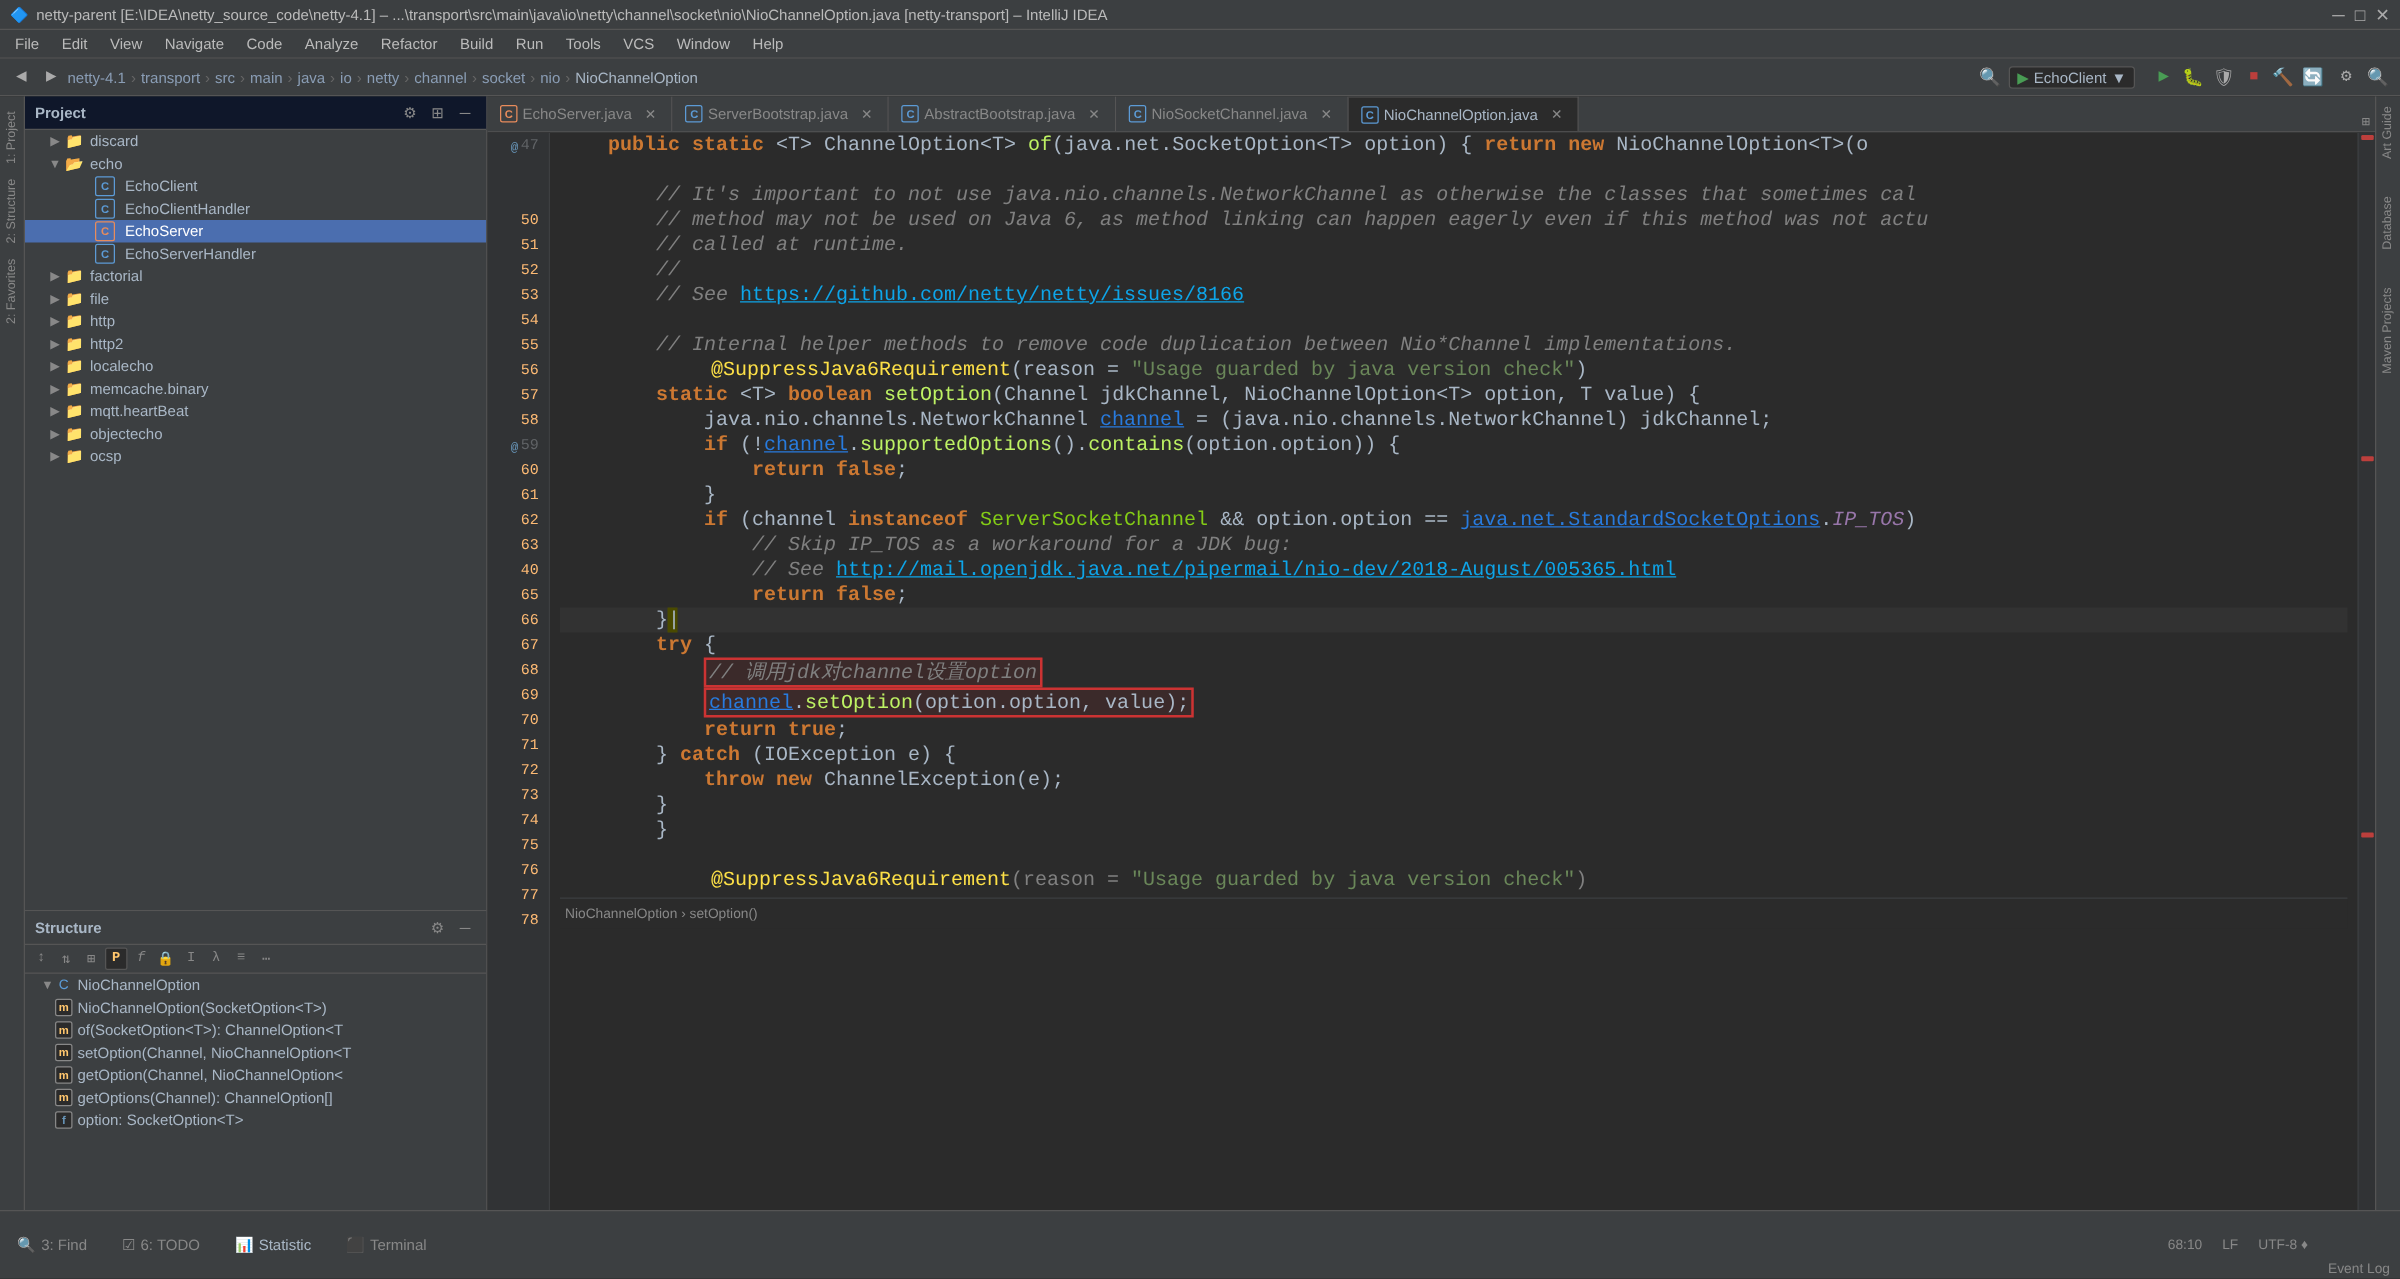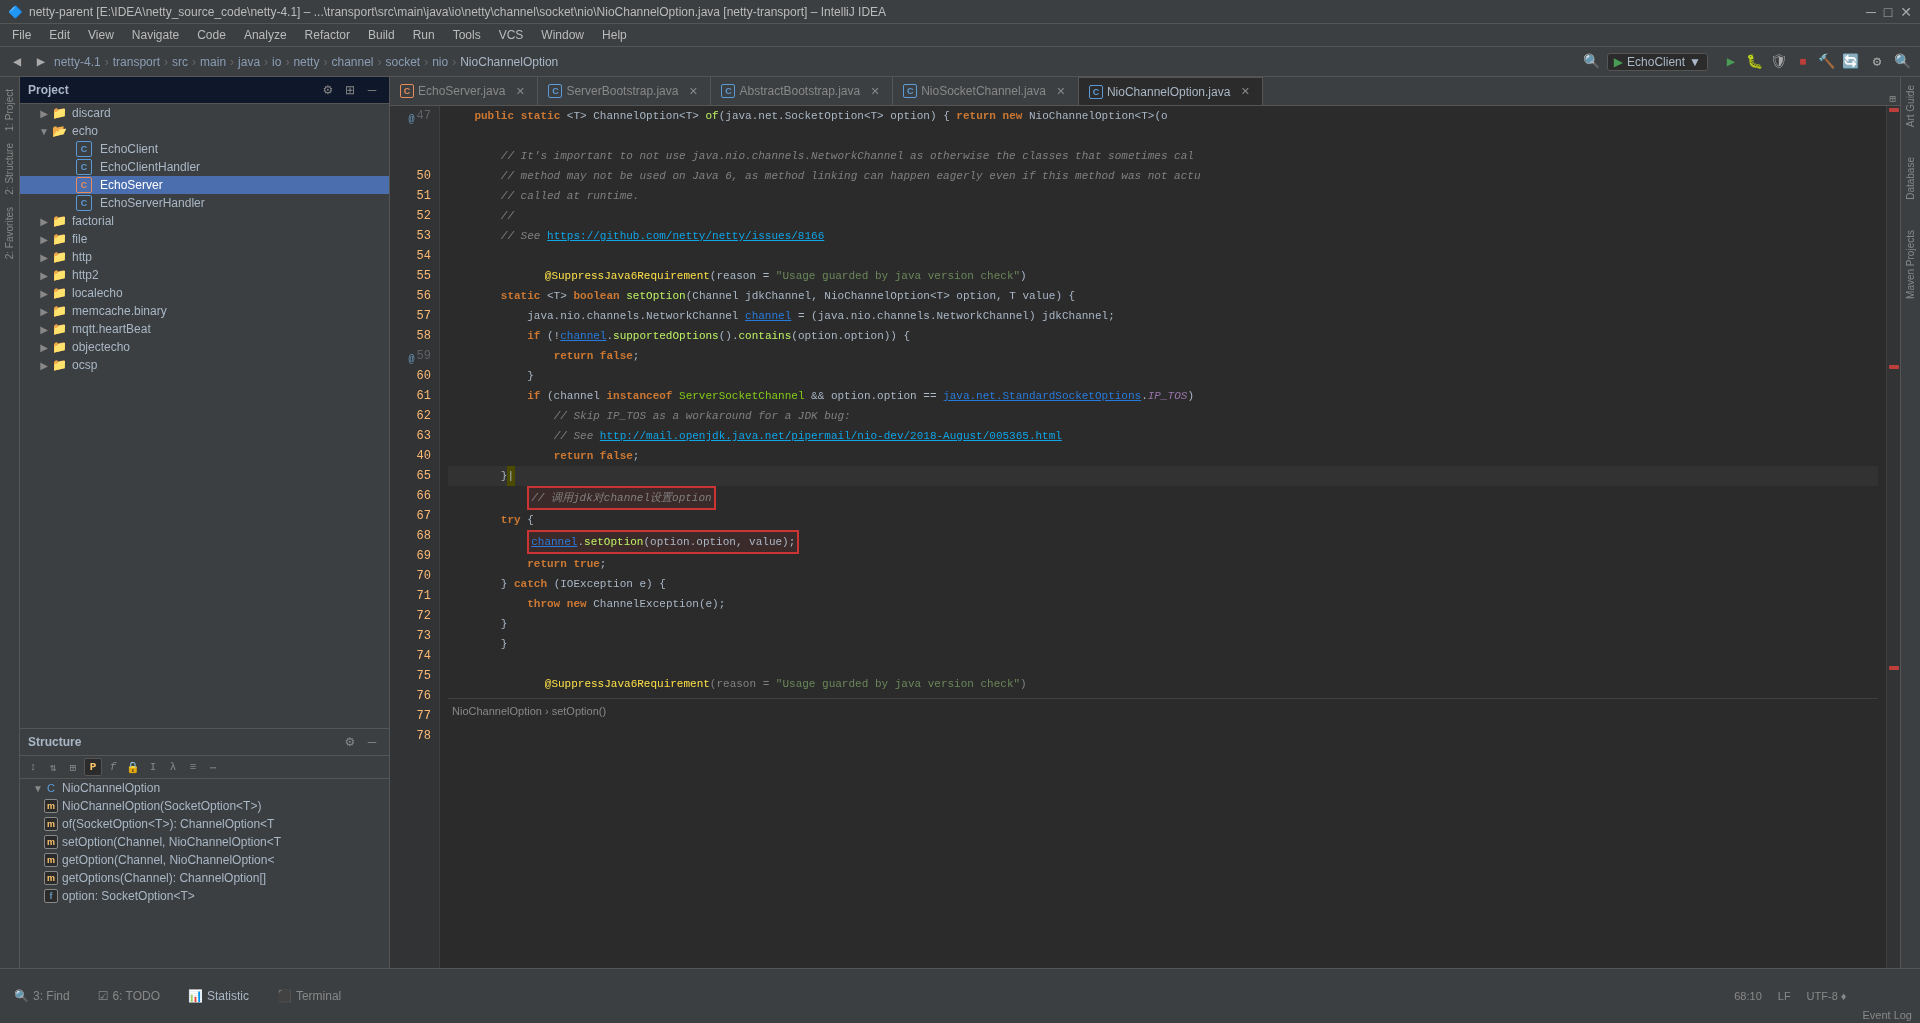--- a/index.html
+++ b/index.html
@@ -257,21 +257,21 @@
       overflow: auto;
       padding: 0 8px;
       line-height: 20px;
     }
     .code-line {
       display: flex;
       align-items: flex-start;
       min-height: 20px;
       white-space: pre;
       font-family: 'Courier New', Courier, monospace;
-      font-size: 11px;
+      font-size: 16px;
     }
     .code-line.highlighted { background: #323232; }
 
     
     .kw { color: #cc7832; font-weight: bold; }
     .str { color: #6a8759; }
     .comment { color: #808080; font-style: italic; }
     .annotation { color: #fde047; margin-left: 44px; }
     .method-call { color: #bef264; }
     .link { color: #0ea5e9; text-decoration: underline; }
@@ -729,20 +729,23 @@
         <div class="code-line">
           <span>        </span><span class="comment">//</span>
         </div>
 
         <div class="code-line">
           <span>        </span><span class="comment">// See </span><span class="link">https://github.com/netty/netty/issues/8166</span>
         </div>
 
         <div class="code-line"></div>
 
+        <div class="code-line">
+          <span>        </span><span class="comment">// Internal helper methods to remove code duplication between Nio*Channel implementations.</span>
+        </div>
 
         <div class="code-line">
           <span>        </span><span class="annotation">@SuppressJava6Requirement</span><span>(reason = </span><span class="str">"Usage guarded by java version check"</span><span>)</span>
         </div>
 
         <div class="code-line">
           <span>        </span><span class="kw">static</span><span> &lt;T&gt; </span><span class="kw">boolean</span><span> </span><span class="method-call">setOption</span><span>(</span><span style="color:#a9b7c6;">Channel</span><span> jdkChannel, </span><span style="color:#a9b7c6;">NioChannelOption</span><span>&lt;T&gt; option, T value) {</span>
         </div>
 
         <div class="code-line">
@@ -774,26 +777,26 @@
         </div>
 
         <div class="code-line">
           <span>                </span><span class="kw">return</span><span> </span><span class="kw">false</span><span>;</span>
         </div>
 
         <div class="code-line highlighted">
           <span>        }</span><span style="background:#4a4a00;display:inline-block;width:8px;">|</span>
         </div>
 
+        <div class="code-line">
+          <span>        </span><span class="kw">try</span><span> {</span>
+        </div>
+
         <div class="code-line" style="position:relative;">
           <span>            </span><span style="display:inline-block;border:2px solid #cc3333;background:rgba(180,40,40,0.12);padding:0 2px;"><span class="comment">// 调用jdk对channel设置option</span></span>
-        </div>
-
-        <div class="code-line">
-          <span>        </span><span class="kw">try</span><span> {</span>
         </div>
 
         <div class="code-line">
           <span>            </span><span style="display:inline-block;border:2px solid #cc3333;background:rgba(180,40,40,0.12);padding:0 2px;"><span class="underline-link">channel</span><span>.</span><span class="method-call">setOption</span><span>(option.option, value);</span></span>
         </div>
 
         <div class="code-line">
           <span>            </span><span class="kw">return</span><span> </span><span class="kw">true</span><span>;</span>
         </div>
 

